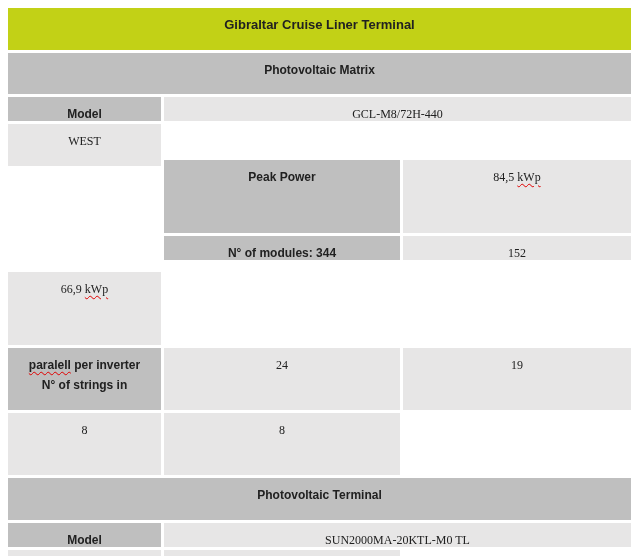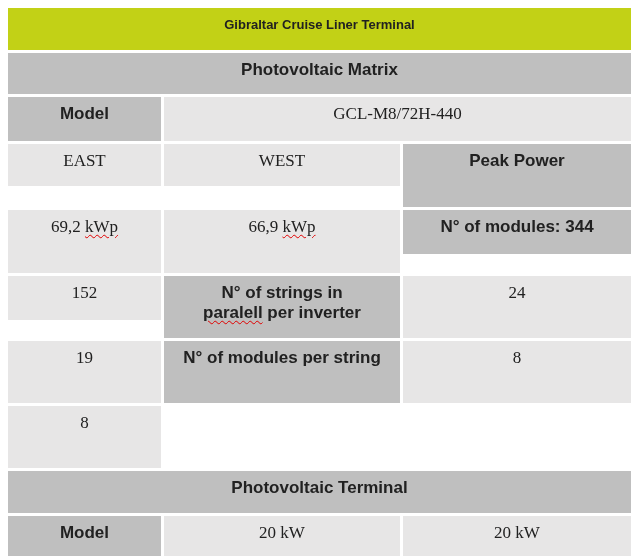--- a/index.html
+++ b/index.html
@@ -10,33 +10,33 @@
   }
   .page { position:relative; width:639px; height:556px; background:#ffffff; }
   .tbl {
     position:absolute; left:8px; top:8px; width:623px;
     display:grid; grid-template-columns:153px 236px 228px; gap:3px;
   }
   .c {
     box-sizing:border-box;
     text-align:center;
     padding:7px 6px 0 6px;
-    font-size:17px;
+    font-size:12px;
     line-height:20px;
   }
   .title-band { background:var(--green,#c2d116); font-weight:bold; font-size:13px; }
   .gray  { background:var(--hdr,#bfbfbf); font-weight:bold; }
   .light { background:var(--cell,#e7e6e6);font-family:Liberation Serif, serif; }
   .sp3 { grid-column:1 / -1; }
   .sp2 { grid-column:2 / -1; }
-  .h40 { height:44px; }
+  .h40 { height:24px; }
   .h41 { height:41px; }
   .h42 { height:42px; }
   .h62 { height:62px; }
-  .h63 { height:63px; }
+  .h63 { height:73px;margin-top:36px; }
   .sq {
     text-decoration-line:underline;
     text-decoration-style:wavy;
     text-decoration-color:var(--red,#e00000);
     text-decoration-thickness:1px;
     text-underline-offset:2px;
   }
 </style>
 </head>
 <body>
@@ -44,44 +44,43 @@
 <div class="page">
   <div class="tbl">
 
     <div class="c title-band sp3 h42">Gibraltar Cruise Liner Terminal</div>
 
     <div class="c gray sp3 h41">Photovoltaic Matrix</div>
 
     <div class="c gray h40">Model</div>
     <div class="c light sp2 h40">GCL-M8/72H-440</div>
 
-    <div class="c light h42">EAST</div>
     <div class="c light h42">WEST</div>
 
     <div class="c gray h63">
       <div>Peak Power</div>
     </div>
-    <div class="c light h63"><span>69,2 </span><span class="sq">kWp</span></div>
+    <div class="c light h63"><span>84,5 </span><span class="sq">kWp</span></div>
     <div class="c light h63"><span>66,9 </span><span class="sq">kWp</span></div>
 
     <div class="c gray h40">N° of modules: 344</div>
     <div class="c light h40">152</div>
 
     <div class="c gray h62">
+      <div><span class="sq">paralell</span><span> per inverter</span></div>
       <div>N° of strings in</div>
-      <div><span class="sq">paralell</span><span> per inverter</span></div>
     </div>
     <div class="c light h62">24</div>
     <div class="c light h62">19</div>
 
-    <div class="c gray h62">N° of modules per string</div>
     <div class="c light h62">8</div>
     <div class="c light h62">8</div>
 
     <div class="c gray sp3 h42">Photovoltaic Terminal</div>
 
     <div class="c gray h40">Model</div>
+    <div class="c light sp2 h40">SUN2000MA-20KTL-M0 TL</div>
 
     <div class="c light h41">20 kW</div>
     <div class="c light h41">20 kW</div>
 
   </div>
 </div>
 
 </body></html>

